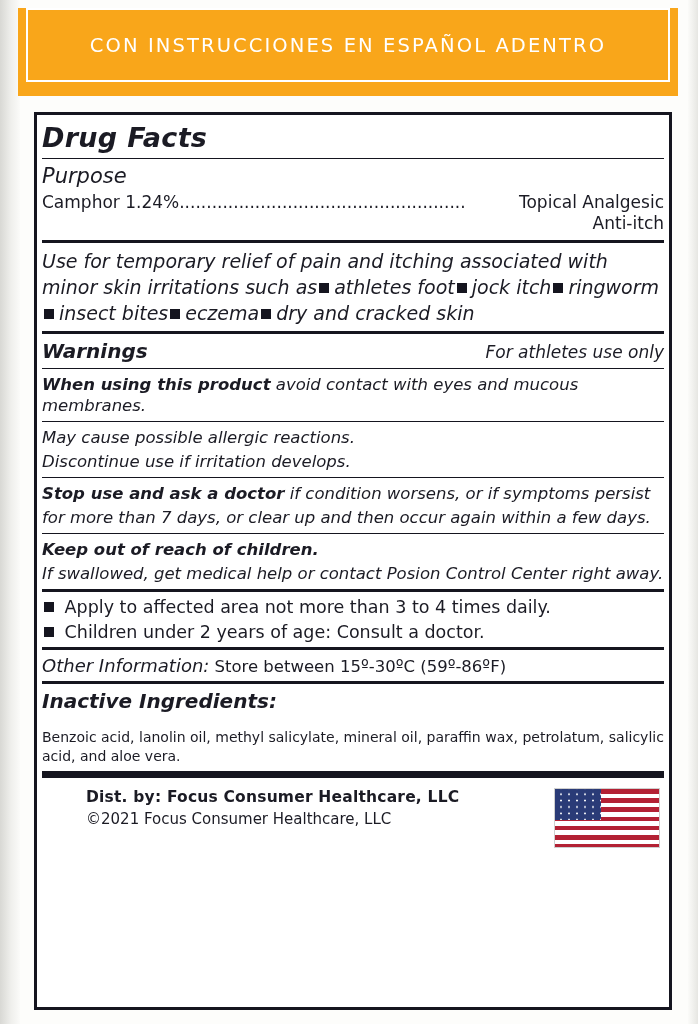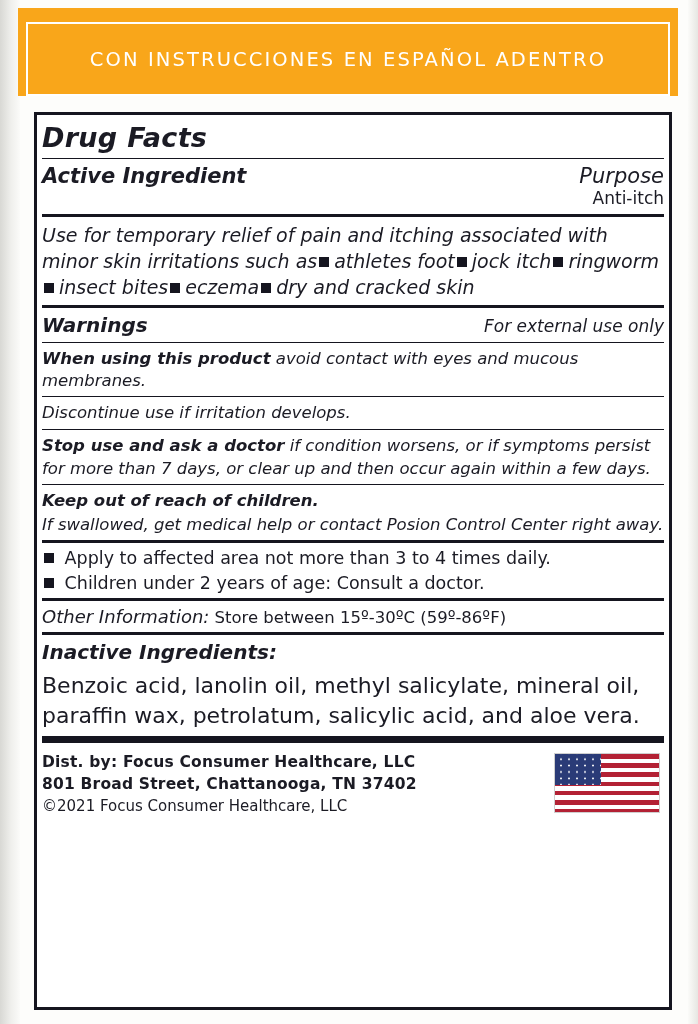--- a/index.html
+++ b/index.html
@@ -44,21 +44,21 @@
   
   .spanish-banner {
     position: absolute;
     left: 18px;
     top: 8px;
     width: 660px;
     height: 88px;
     background: #f9a61a;
     box-sizing: border-box;
     display: flex;
-    align-items: flex-end;
+    align-items: flex-start;
     justify-content: center;
   }
   .spanish-banner-inner {
     width: 644px;
     height: 74px;
     border: 2px solid #ffffff;
     box-sizing: border-box;
     display: flex;
     align-items: center;
     justify-content: center;
@@ -187,33 +187,34 @@
     font-size: 16.5px;
   }
 
   .inact-head {
     font-size: 20px;
     font-style: italic;
     font-weight: bold;
     margin-top: 3px;
   }
   .inact-text {
-    font-size: 22px;
+    font-size: 14px;
     line-height: 1.33;
-    margin-top: 7px;
+    margin-top: 15px;
   }
 
   .footer {
     position: relative;
     margin-top: 8px;
     height: 118px;
   }
   .dist-block {
     font-size: 15.5px;
     line-height: 1.42;
+    margin-left: 44px;
   }
   .dist-bold {
     font-weight: bold;
     letter-spacing: 0.2px;
   }
   .copyright {
     font-size: 15px;
     margin-top: 1px;
   }
   .made-in-usa {
@@ -275,45 +276,49 @@
       <span class="spanish-text">CON INSTRUCCIONES EN ESPAÑOL ADENTRO</span>
     </div>
   </div>
 
   <div class="drug-facts">
 
     <div class="title">Drug Facts</div>
     <hr class="hr-thin">
 
     <div class="row">
-      <span class="active-ing">Active Ingredient</span>
       <span class="purpose">Purpose</span>
     </div>
 
+    <div class="row">
+      <span class="ing-line">Camphor 1.24%.....................................................</span>
+      <span class="ing-right">Topical Analgesic</span>
+    </div>
     <div class="ing-right">Anti-itch</div>
 
     <hr class="hr-med">
 
     <div class="uses">
       <span>Use for temporary relief of pain and itching associated with minor skin irritations such as</span><span class="sq"></span><span>athletes foot</span><span class="sq"></span><span>jock itch</span><span class="sq"></span><span>ringworm</span><span class="sq"></span><span>insect bites</span><span class="sq"></span><span>eczema</span><span class="sq"></span><span>dry and cracked skin</span>
     </div>
 
     <hr class="hr-med">
 
     <div class="row">
       <span class="warn-head">Warnings</span>
-      <span class="warn-right">For external use only</span>
+      <span class="warn-right">For athletes use only</span>
     </div>
     <hr class="hr-thin">
 
     <div class="warn-line">
       <b>When using this product</b><span> avoid contact with eyes and mucous membranes.</span>
     </div>
     <hr class="hr-thin">
 
+    <div class="warn-line">May cause possible allergic reactions.</div>
     <div class="warn-line">Discontinue use if irritation develops.</div>
     <hr class="hr-thin">
 
     <div class="warn-line">
       <b>Stop use and ask a doctor</b><span> if condition worsens, or if symptoms persist</span>
     </div>
     <div class="warn-line">for more than 7 days, or clear up and then occur again within a few days.</div>
     <hr class="hr-thin">
 
     <div class="warn-line"><b>Keep out of reach of children.</b></div>
@@ -340,21 +345,20 @@
     <hr class="hr-med">
 
     <div class="inact-head">Inactive Ingredients:</div>
     <div class="inact-text">Benzoic acid, lanolin oil, methyl salicylate, mineral oil, paraffin wax, petrolatum, salicylic acid, and aloe vera.</div>
 
     <hr class="hr-thick">
 
     <div class="footer">
       <div class="dist-block">
         <div class="dist-bold">Dist. by: Focus Consumer Healthcare, LLC</div>
-        <div class="dist-bold">801 Broad Street, Chattanooga, TN 37402</div>
         <div class="copyright">©2021 Focus Consumer Healthcare, LLC</div>
       </div>
 
       <div class="flag">
         <div class="stripes"></div>
         <div class="canton"></div>
         <div class="stars"></div>
       </div>
 
     </div>

